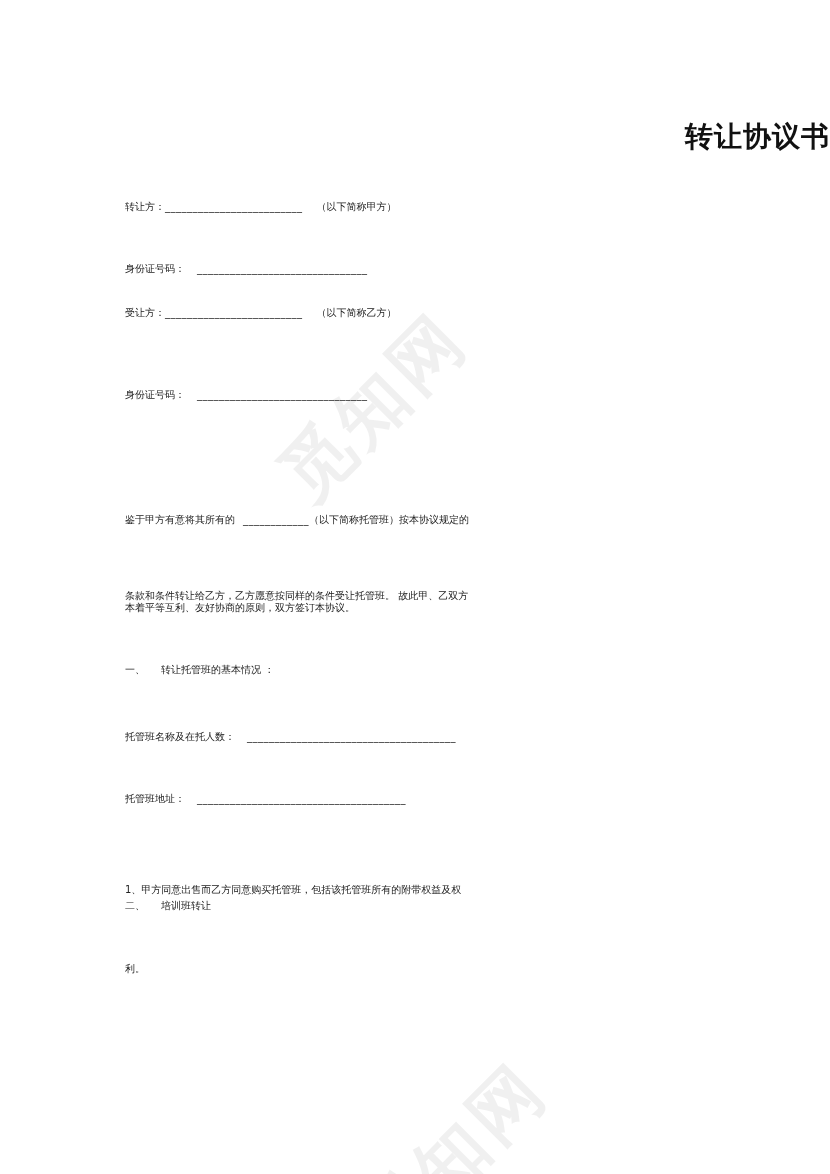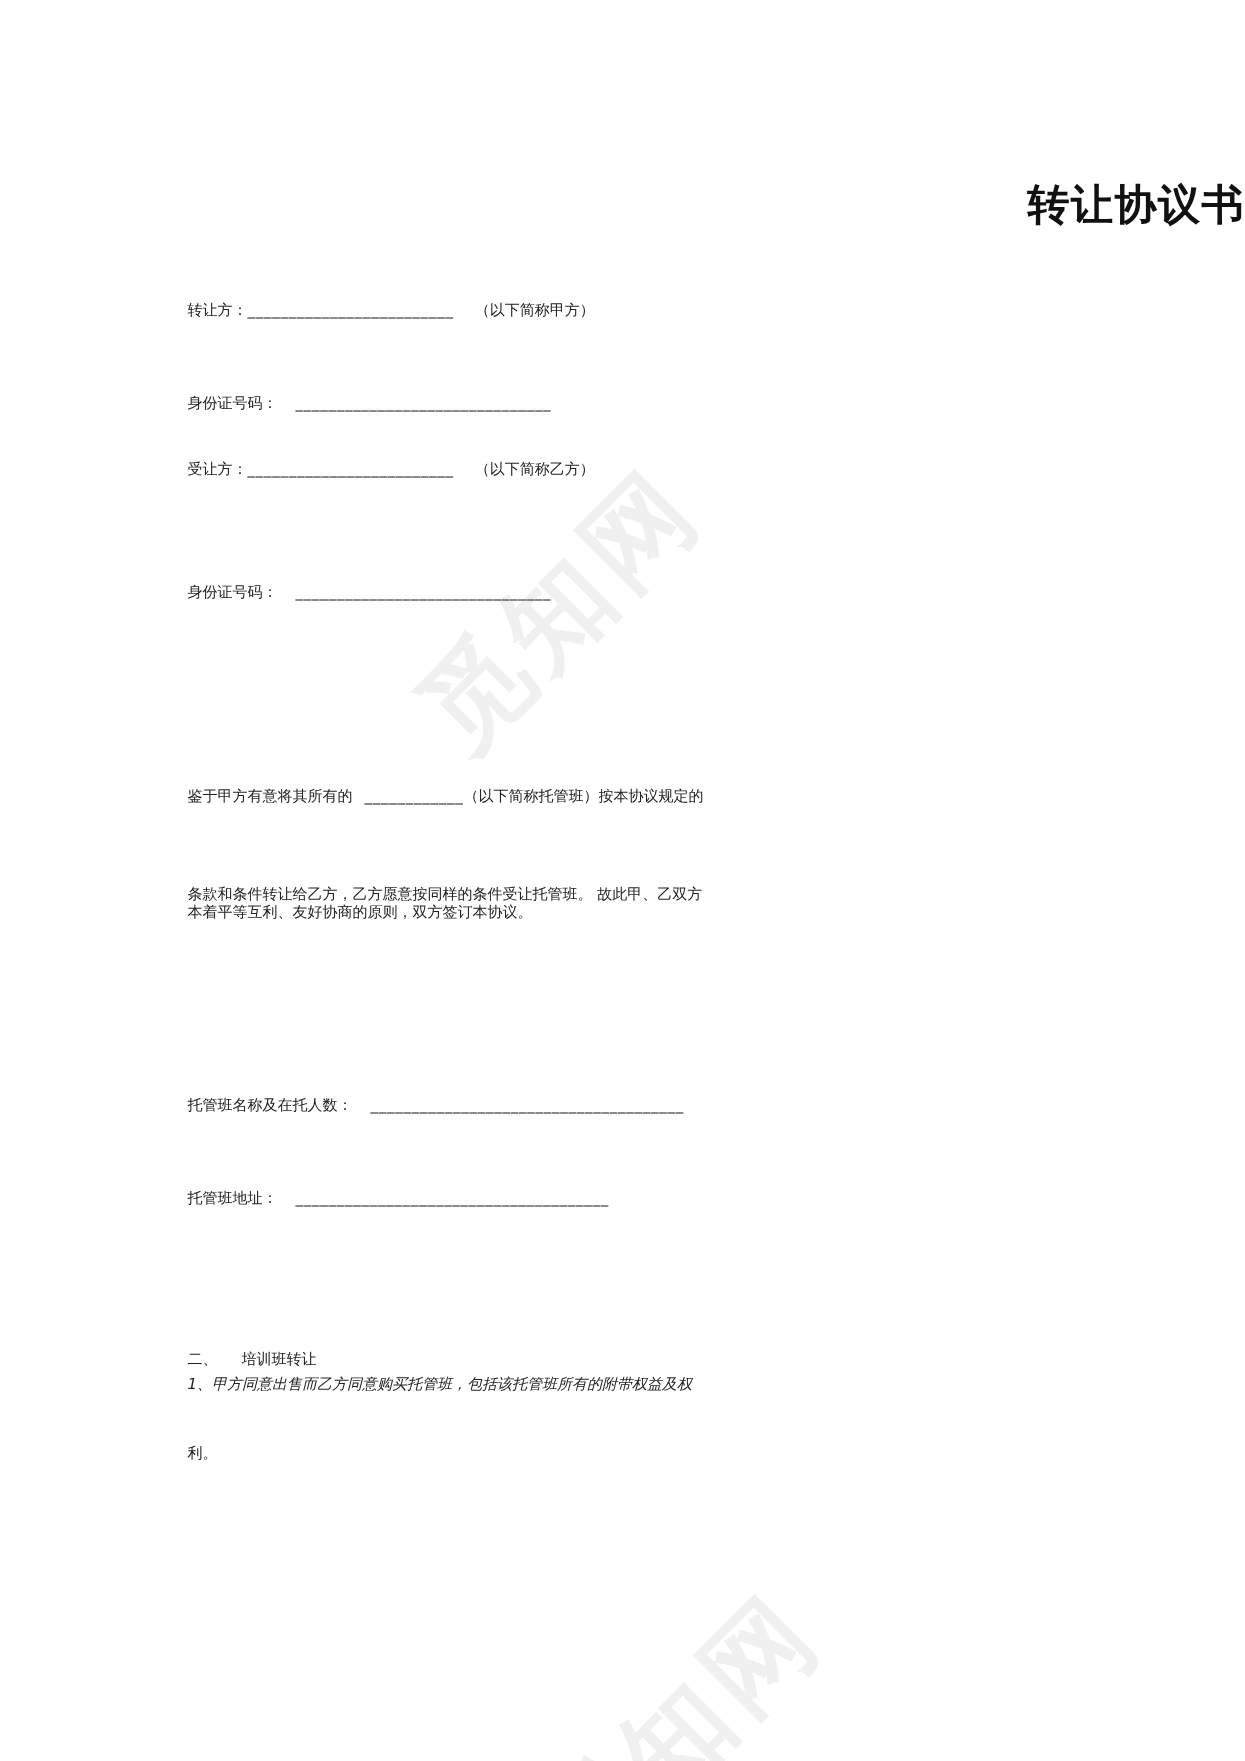--- a/index.html
+++ b/index.html
@@ -35,34 +35,37 @@
   </div>
 
   <div class="line" style="top:306px;">
     <span>受让方：</span><span class="blank">_________________________</span><span class="sp" style="width:14px"></span><span>（以下简称乙方）</span>
   </div>
 
   <div class="line" style="top:388px;">
     <span>身份证号码：</span><span class="sp" style="width:12px"></span><span class="blank">_______________________________</span>
   </div>
 
-  <div class="line" style="top:524px;">
+  <div class="line" style="top:513px;">
     <span>鉴于甲方有意将其所有的</span><span class="sp" style="width:8px"></span><span class="blank">____________</span><span>（以下简称托管班）按本协议规定的</span>
   </div>
   <div class="line" style="top:557px;margin-top:32px;">条款和条件转让给乙方，乙方愿意按同样的条件受让托管班。 故此甲、乙双方</div>
   <div class="line" style="top:601px;">本着平等互利、友好协商的原则，双方签订本协议。</div>
 
+  <div class="line" style="top:663px;">
+    <span>一、</span><span class="sp" style="width:16px"></span><span>转让托管班的基本情况 ：</span>
+  </div>
 
   <div class="line" style="top:730px;">
     <span>托管班名称及在托人数：</span><span class="sp" style="width:12px"></span><span class="blank">______________________________________</span>
   </div>
 
   <div class="line" style="top:792px;">
     <span>托管班地址：</span><span class="sp" style="width:12px"></span><span class="blank">______________________________________</span>
   </div>
 
   <div class="line" style="top:899px;">
     <span>二、</span><span class="sp" style="width:16px"></span><span>培训班转让</span>
   </div>
 
-  <div class="line" style="top:916px;font-style:italic;">1、甲方同意出售而乙方同意购买托管班，包括该托管班所有的附带权益及权</div>
+  <div class="line" style="top:883px;">1、甲方同意出售而乙方同意购买托管班，包括该托管班所有的附带权益及权</div>
   <div class="line" style="top:962px;">利。</div>
 </div>
 
 </body></html>

